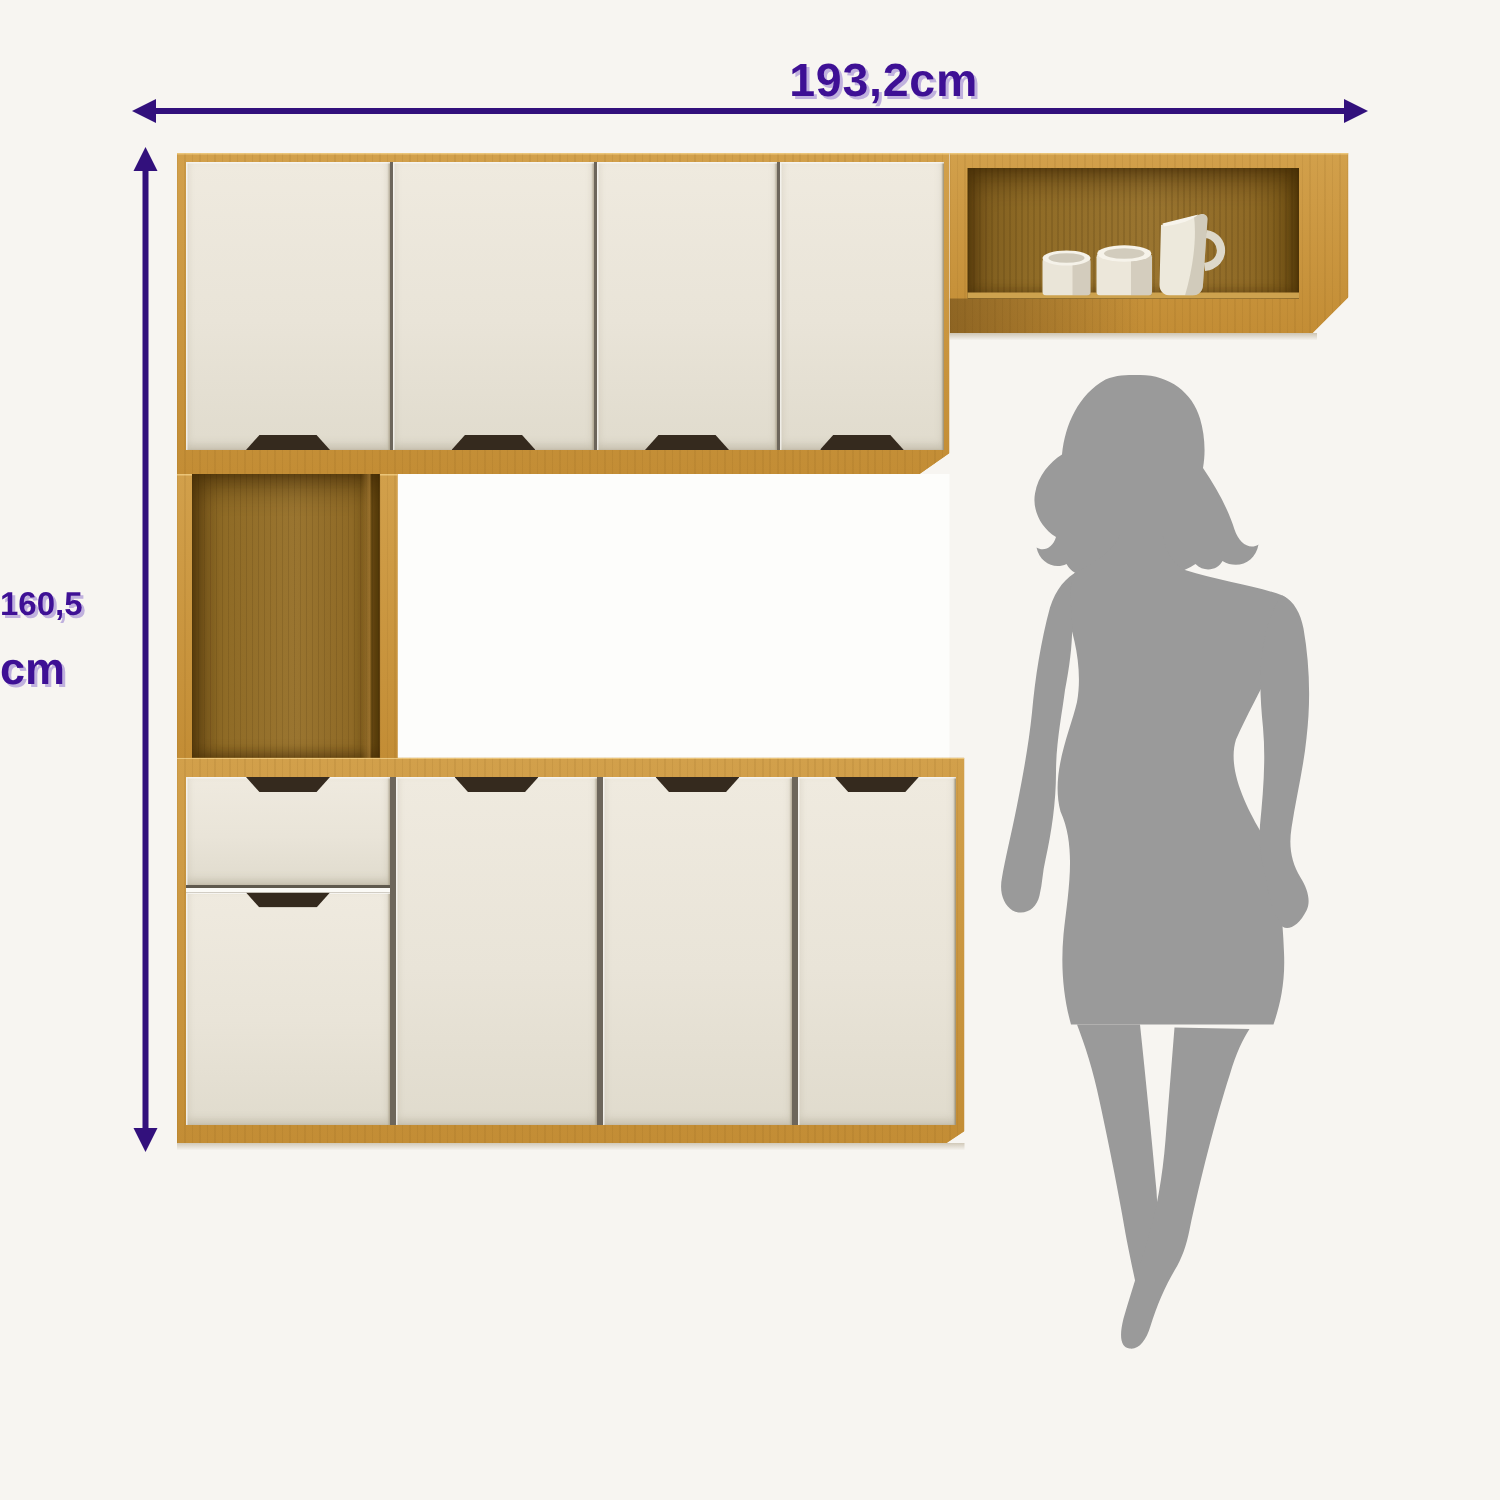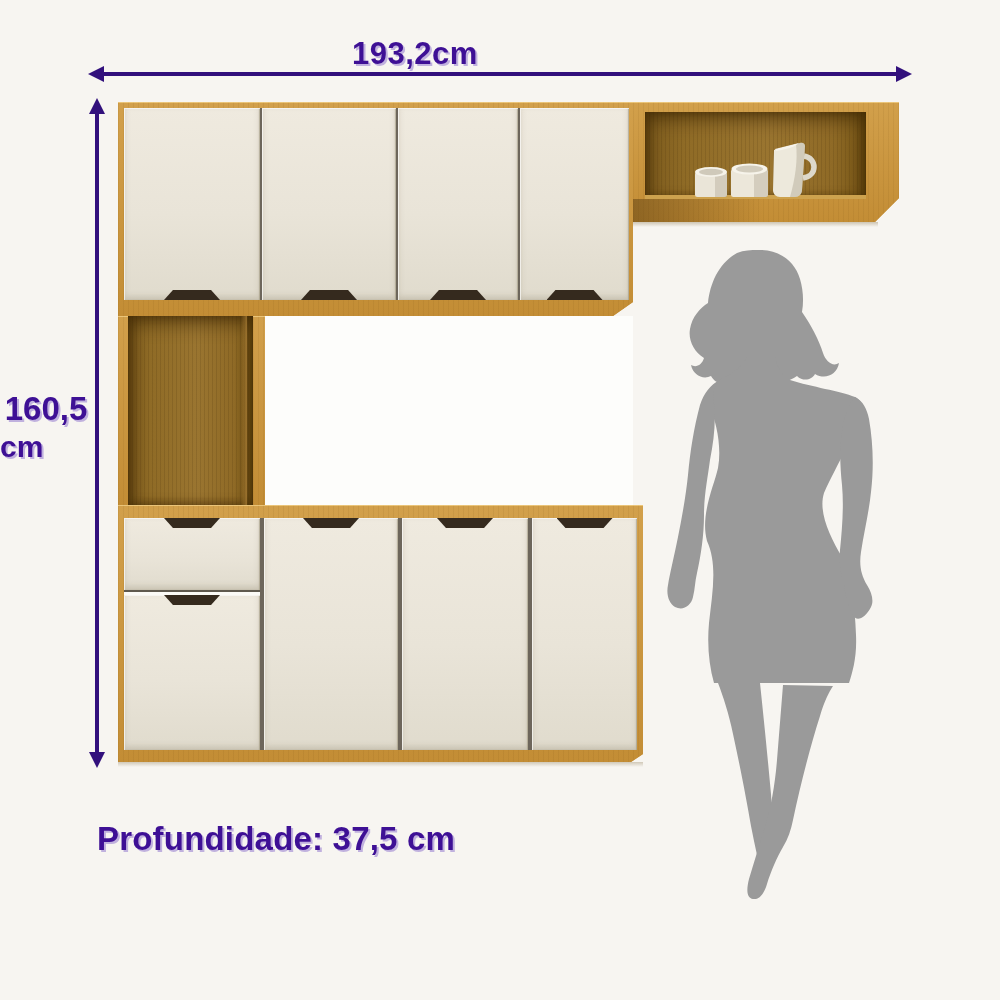--- a/index.html
+++ b/index.html
@@ -152,29 +152,28 @@
       <path d="M106 4 C126 3 143 15 148 33 C151 43 152 55 150 66 C159 79 167 94 171 107 C174 116 181 121 187 117 C185 129 173 134 163 128 C160 134 151 136 145 130 C131 140 97 142 81 133 C75 140 64 139 59 130 C51 134 41 129 39 119 C44 122 50 119 52 112 C42 106 36 94 38 83 C40 71 48 62 56 57 C58 37 67 17 85 7 C92 4 99 4 106 4 Z"></path>
       <path d="M95 110 L123 110 C125 122 130 130 138 134 C160 141 188 145 203 151 C209 154 211 159 210 164 C205 186 185 218 172 247 C166 266 178 291 190 311 C199 330 203 359 204 389 C205 410 201 425 197 437 L62 437 C57 419 55 399 57 377 C60 349 66 319 55 295 C48 269 62 240 66 222 C70 200 64 176 58 161 C54 149 58 139 68 134 C79 128 91 121 95 110 Z"></path>
       <path d="M203 151 C211 155 215 163 217 173 C221 196 222 221 219 246 C217 266 212 286 209 306 C207 319 209 329 215 339 C220 347 222 355 219 361 C213 373 204 376 201 369 C196 360 193 349 192 339 C189 329 187 317 188 304 C190 284 192 261 190 239 C188 219 187 199 191 180 C193 168 197 158 203 151 Z"></path>
       <path d="M68 134 C58 139 52 147 48 159 C42 181 38 206 36 229 C34 249 30 271 26 291 C22 311 18 327 16 339 C14 349 17 357 23 361 C31 365 39 360 41 351 C43 343 43 335 45 327 C49 309 52 289 52 269 C52 249 56 230 58 214 C62 194 64 175 62 158 C60 146 63 139 68 134 Z"></path>
       <path d="M66 437 L108 437 C112 475 116 515 119 548 C120 566 121 581 122 592 C123 604 121 613 117 617 C112 621 107 617 105 609 C103 600 101 590 99 580 C95 556 88 520 81 488 C77 468 71 450 66 437 Z"></path>
       <path d="M131 439 C129 464 127 489 125 514 C123 539 119 561 113 581 C108 597 102 616 97 633 C94 645 95 652 101 653 C107 654 112 648 115 638 C119 625 125 611 131 601 C136 593 139 584 141 574 C148 541 158 501 168 470 C172 456 177 446 181 440 Z"></path>
     </g>
   </svg>
 
   <div>
-    <div class="dim-text" style="left:352px; top:36px; width:300px; text-align:left; font-size:31px; letter-spacing:0.5px;">193,2cm</div>
+    <div class="dim-text" style="left:352px; top:36px; width:300px; text-align:right; font-size:31px; letter-spacing:0.5px;">193,2cm</div>
     <div class="dim-line" style="left:96px; top:72px; width:808px; height:4px;"></div>
     <span class="arrhead" style="left:88px; top:66px; border-top:8px solid transparent; border-bottom:8px solid transparent; border-right:16px solid #32107c;"></span>
     <span class="arrhead" style="left:896px; top:66px; border-top:8px solid transparent; border-bottom:8px solid transparent; border-left:16px solid #32107c;"></span>
   </div>
 
   <div>
-    <div class="dim-text" style="left:0px; top:390px; width:92px; text-align:center; font-size:33px;">160,5</div>
+    <div class="dim-text" style="left:0px; top:390px; width:92px; font-size:22px;">160,5</div>
     <div class="dim-text" style="left:0px; top:430px; width:92px; font-size:30px;">cm</div>
     <div class="dim-line" style="left:95px; top:106px; width:4px; height:652px;"></div>
     <span class="arrhead" style="left:89px; top:98px; border-left:8px solid transparent; border-right:8px solid transparent; border-bottom:16px solid #32107c;"></span>
     <span class="arrhead" style="left:89px; top:752px; border-left:8px solid transparent; border-right:8px solid transparent; border-top:16px solid #32107c;"></span>
   </div>
 
-  <div class="dim-text" style="left:97px; top:820px; font-size:33px; letter-spacing:0.2px;">Profundidade: 37,5 cm</div>
 
 </div>
 
 </body></html>

